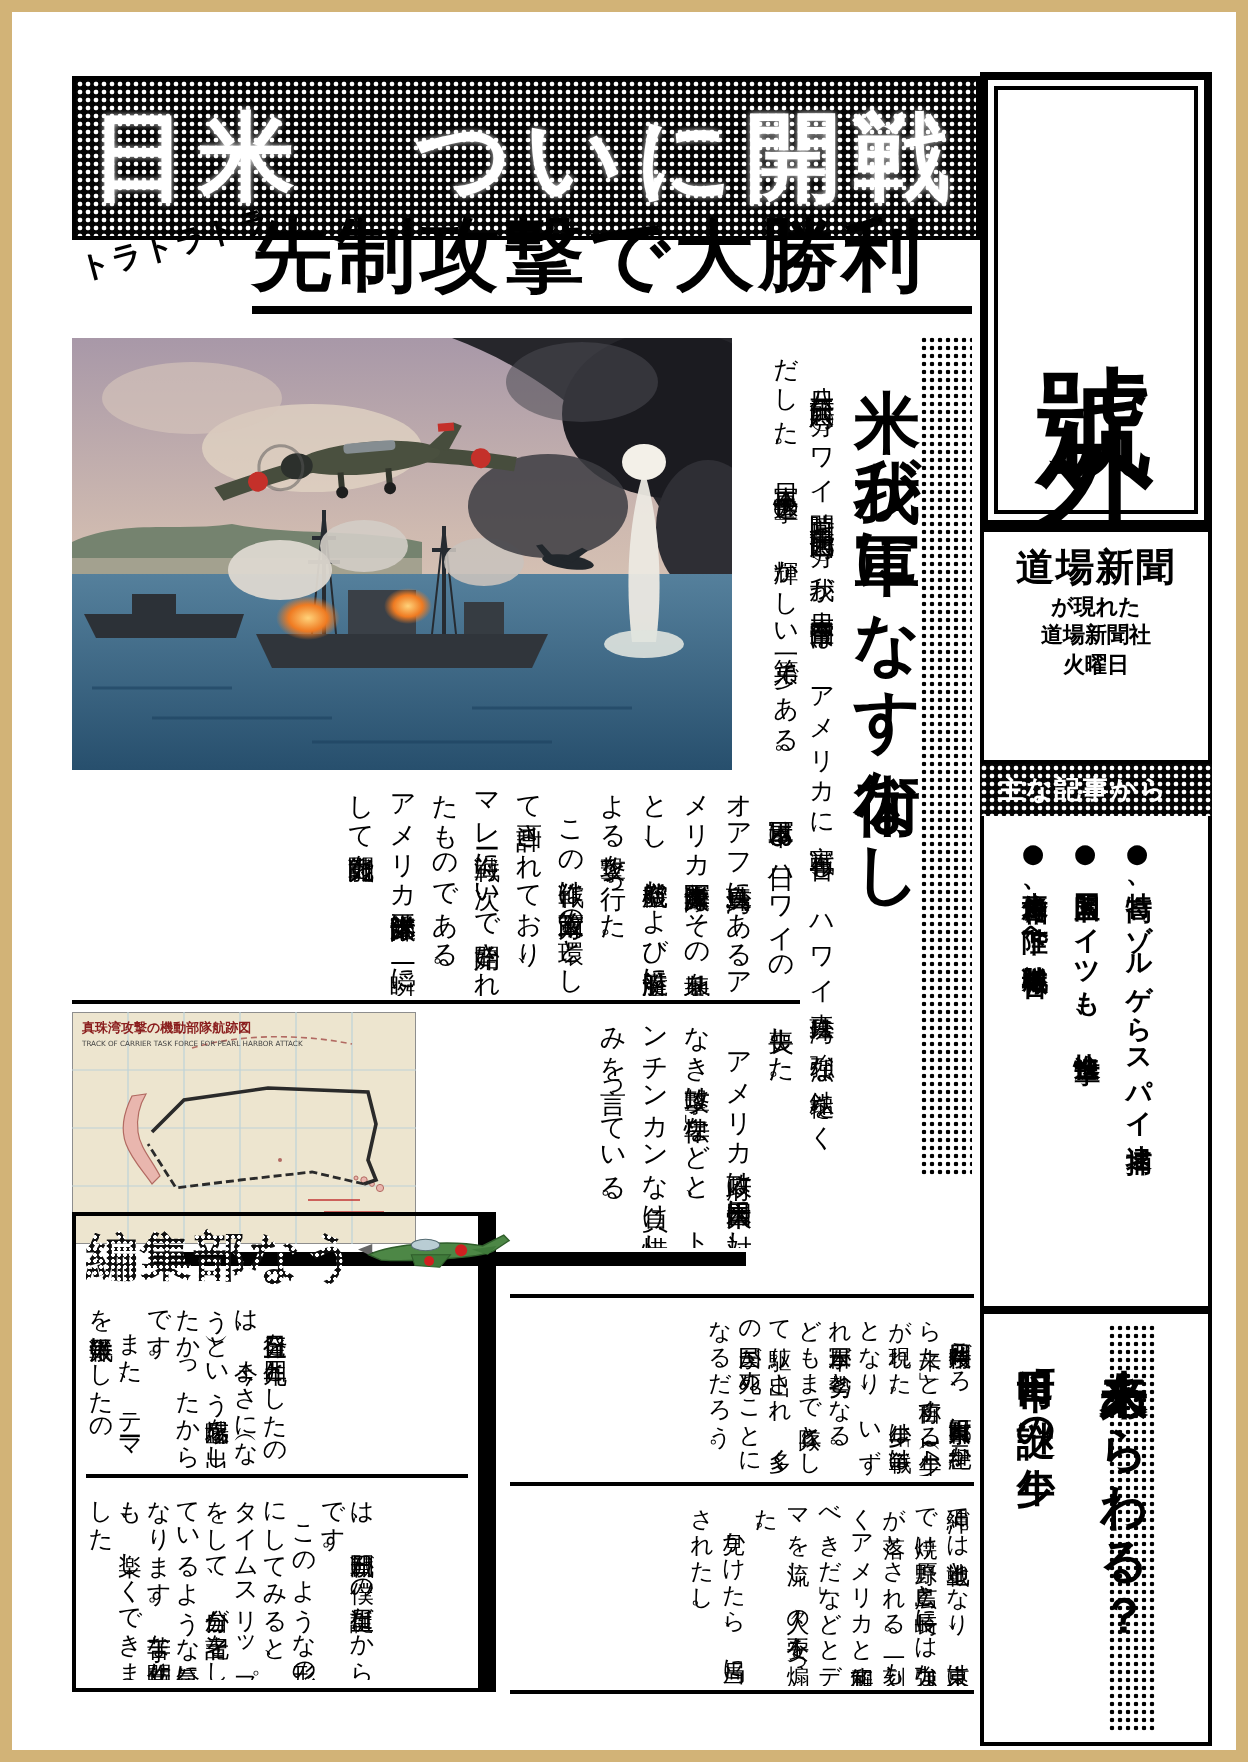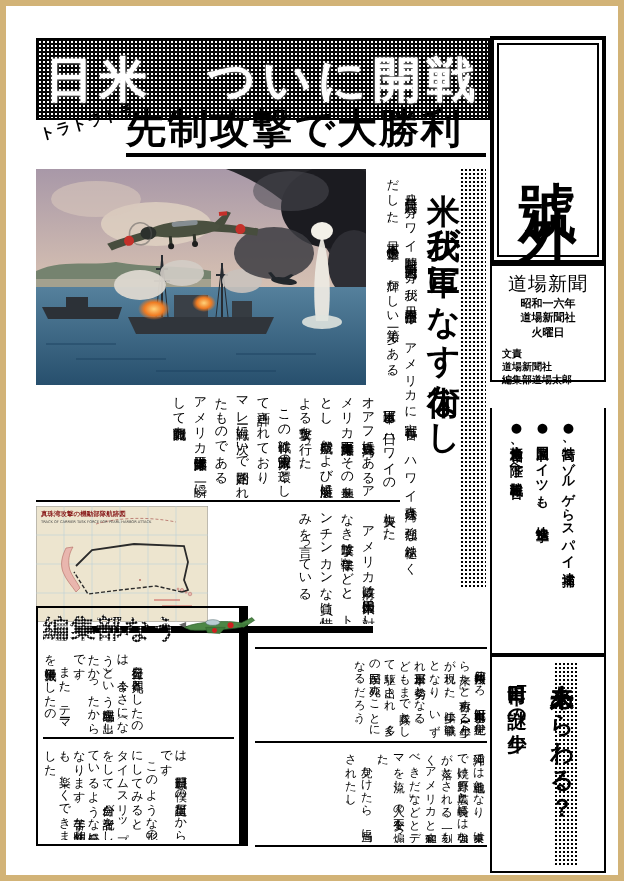--- a/index.html
+++ b/index.html
@@ -41,21 +41,21 @@
     letter-spacing:2px;border-bottom:4px solid #000;padding-bottom:3px;line-height:1.1;}
   
   .gogai{left:490px;top:36px;width:116px;height:228px;border:4px solid #000;padding:3px;box-sizing:border-box;}
   .gogai-inner{border:2px solid #000;width:100%;height:100%;box-sizing:border-box;
     display:flex;align-items:center;justify-content:center;}
   .gogai-text{writing-mode:vertical-rl;font-family:"DejaVu Serif","Liberation Serif",serif;
     font-size:58px;font-weight:bold;letter-spacing:28px;line-height:1;margin-top:26px;}
   
   .shimbun{left:490px;top:264px;width:116px;height:118px;border:2px solid #000;box-sizing:border-box;
     padding:5px 6px;}
-  .mh-name{font-size:19px;font-weight:normal;text-align:center;letter-spacing:1px;}
+  .mh-name{font-size:19px;font-weight:bold;text-align:center;letter-spacing:1px;}
   .mh-date{font-size:11px;font-weight:bold;text-align:center;line-height:1.3;}
   .mh-credit{font-size:10px;font-weight:bold;text-align:left;line-height:1.3;margin-top:7px;padding-left:4px;}
   .idx-header{left:490px;top:382px;width:116px;height:26px;display:flex;align-items:center;
     box-sizing:border-box;padding-left:9px;color:#fff;font-size:13px;font-weight:bold;letter-spacing:1px;}
   .idx-box{left:490px;top:408px;width:116px;height:247px;border:2px solid #000;border-top:none;
     box-sizing:border-box;padding:12px 11px;}
   .idx-item{writing-mode:vertical-rl;font-size:13px;font-weight:bold;letter-spacing:1px;line-height:26px;}
   .idx-list{writing-mode:vertical-rl;height:100%;}
   
   .photo{left:36px;top:169px;width:330px;height:216px;}
@@ -107,30 +107,26 @@
   <div class="abs subhead">先制攻撃で大勝利</div>
 
   <div class="abs gogai">
     <div class="gogai-inner">
       <div class="gogai-text">號外</div>
     </div>
   </div>
 
   <div class="abs shimbun">
     <div class="mh-name">道場新聞</div>
-    <div class="mh-date">昭和一六年</div>
+    <div class="mh-date">が現れた</div>
     <div class="mh-date">道場新聞社</div>
     <div class="mh-date">火曜日</div>
-    <div class="mh-credit">
-      <div>文責</div>
-      <div>道場新聞社</div>
-      <div>編集部道場太郎</div>
-    </div>
-  </div>
-
+  </div>
+
+  <div class="abs idx-header halftone">主な記事から</div>
   <div class="abs idx-box">
     <div class="idx-list">
       <div class="idx-item">●特高、ゾルゲらスパイ逮捕</div>
       <div class="idx-item">●同盟国ドイツも、快進撃</div>
       <div class="idx-item">●東條首相、陛下へ戦勝報告</div>
     </div>
   </div>
 
   <div class="abs photo">
     <svg viewBox="0 0 330 216" width="330" height="216" preserveAspectRatio="none">

